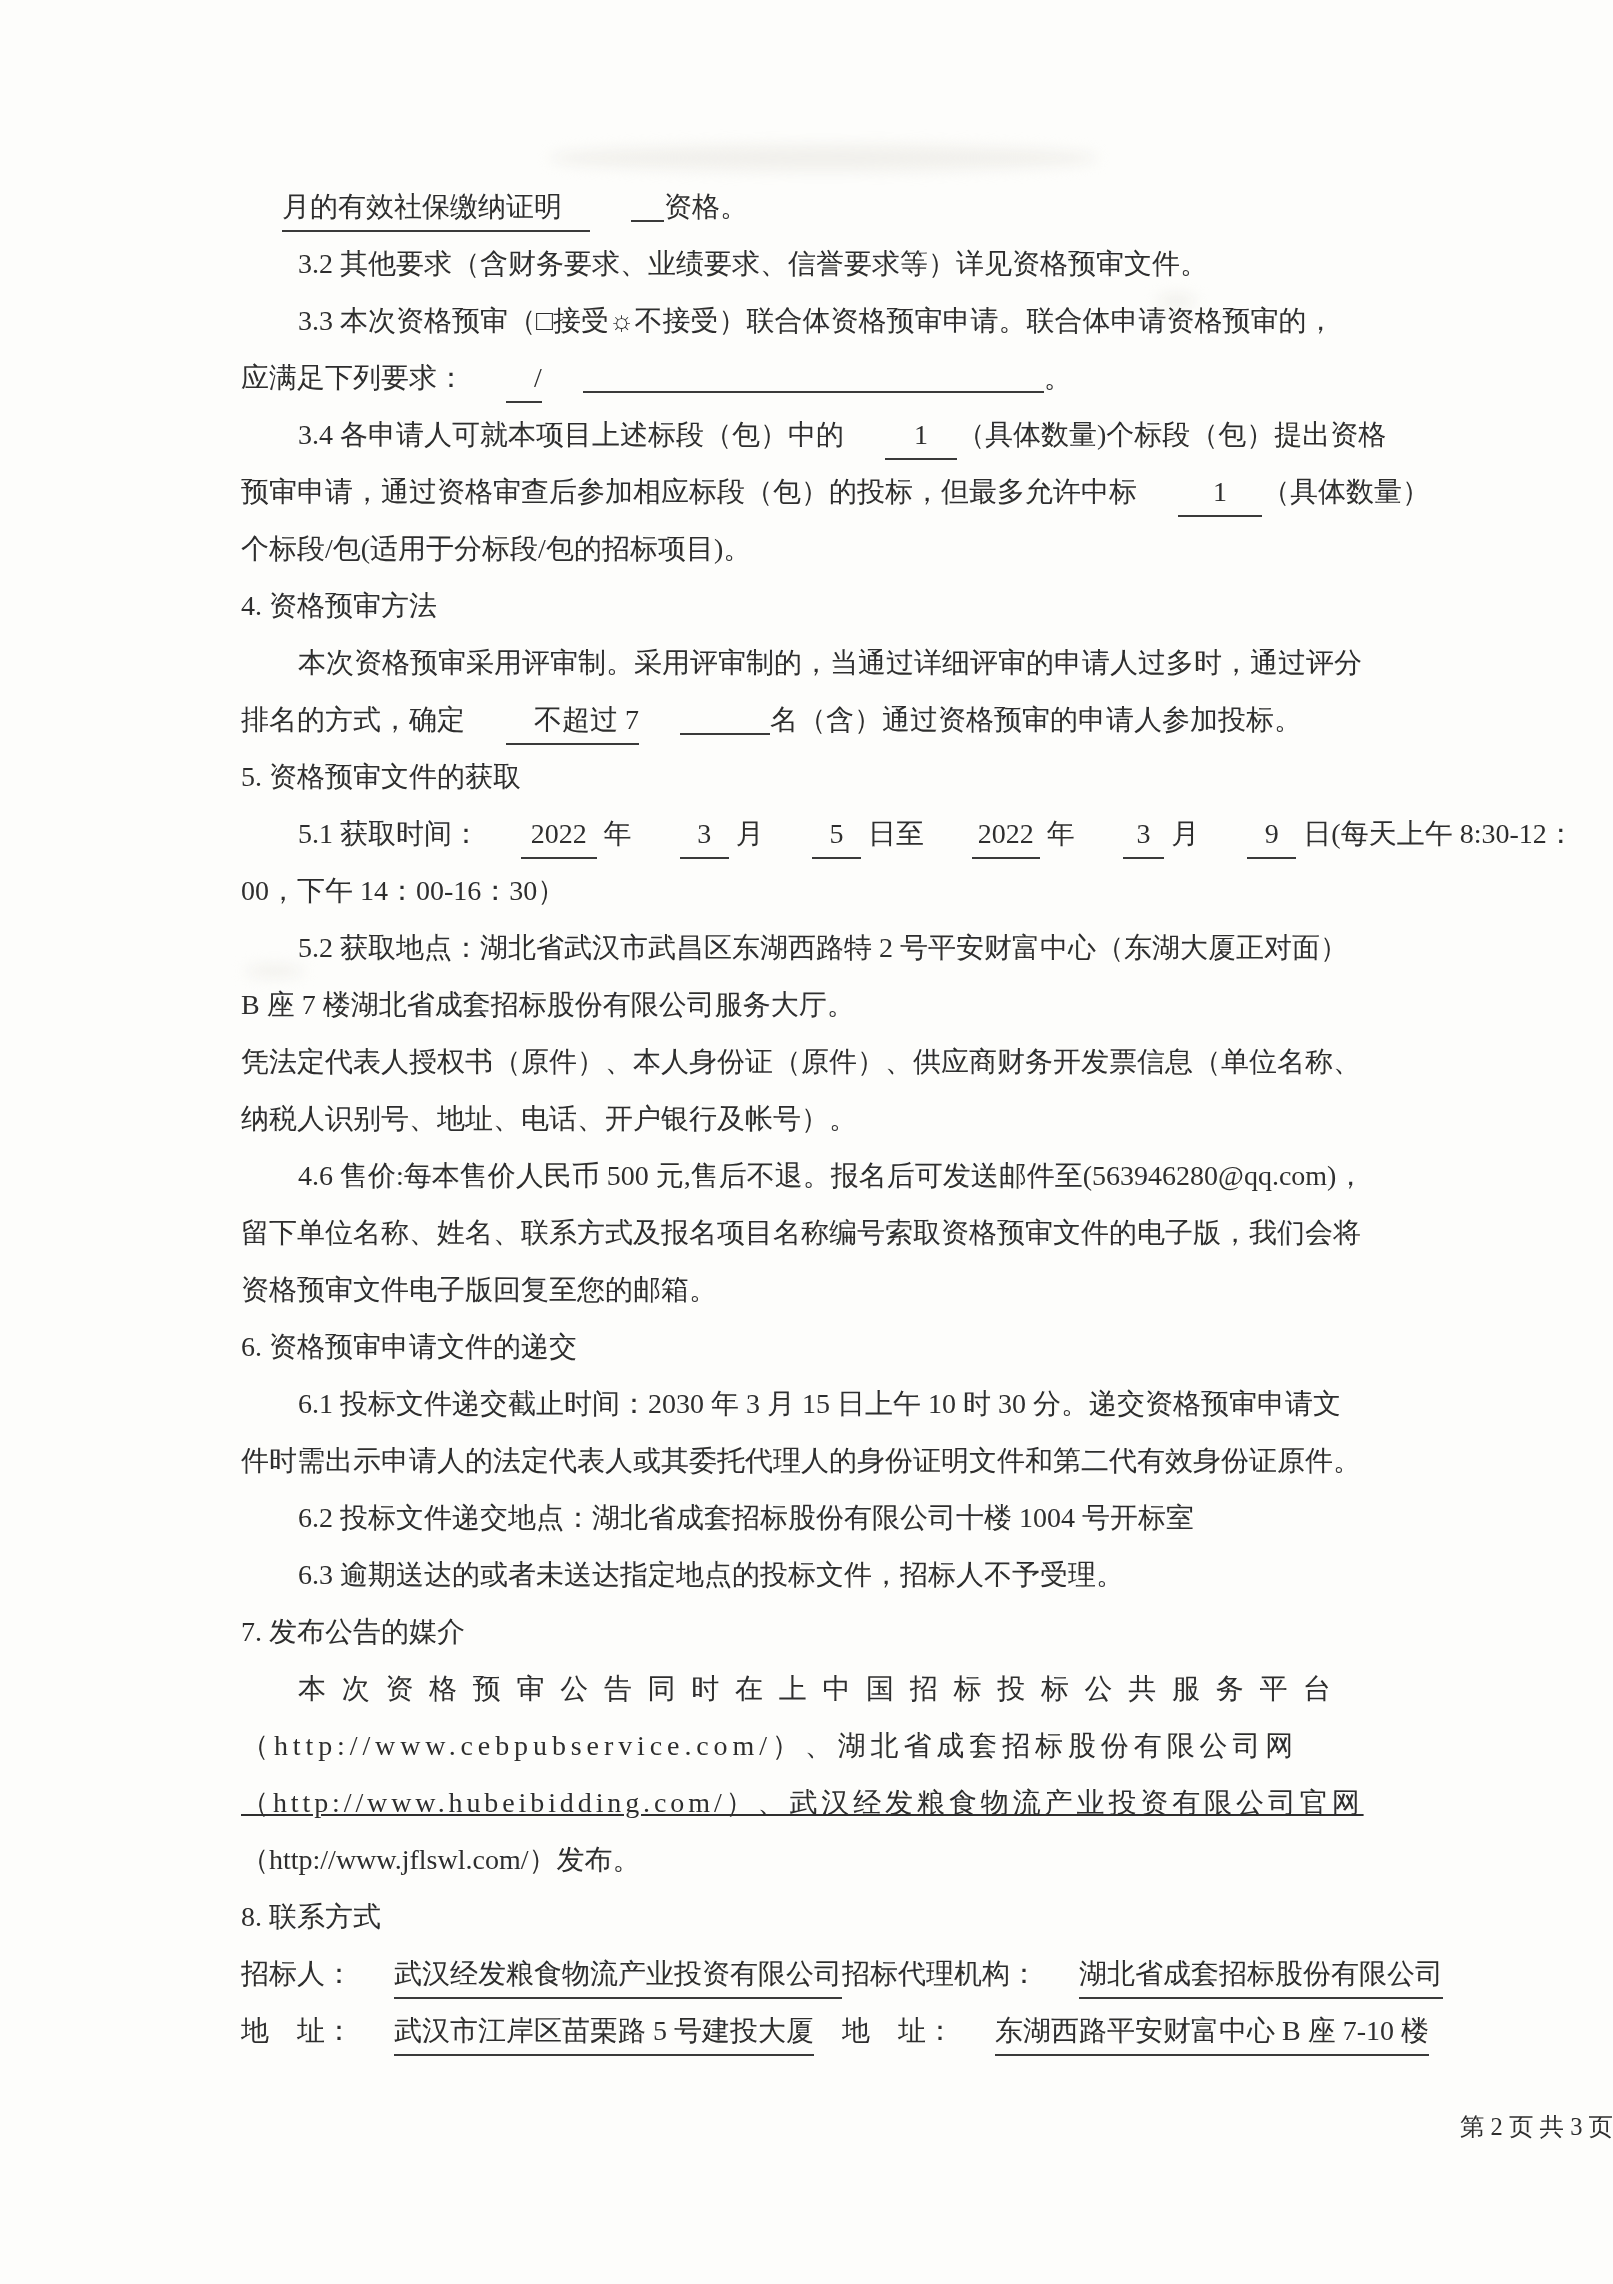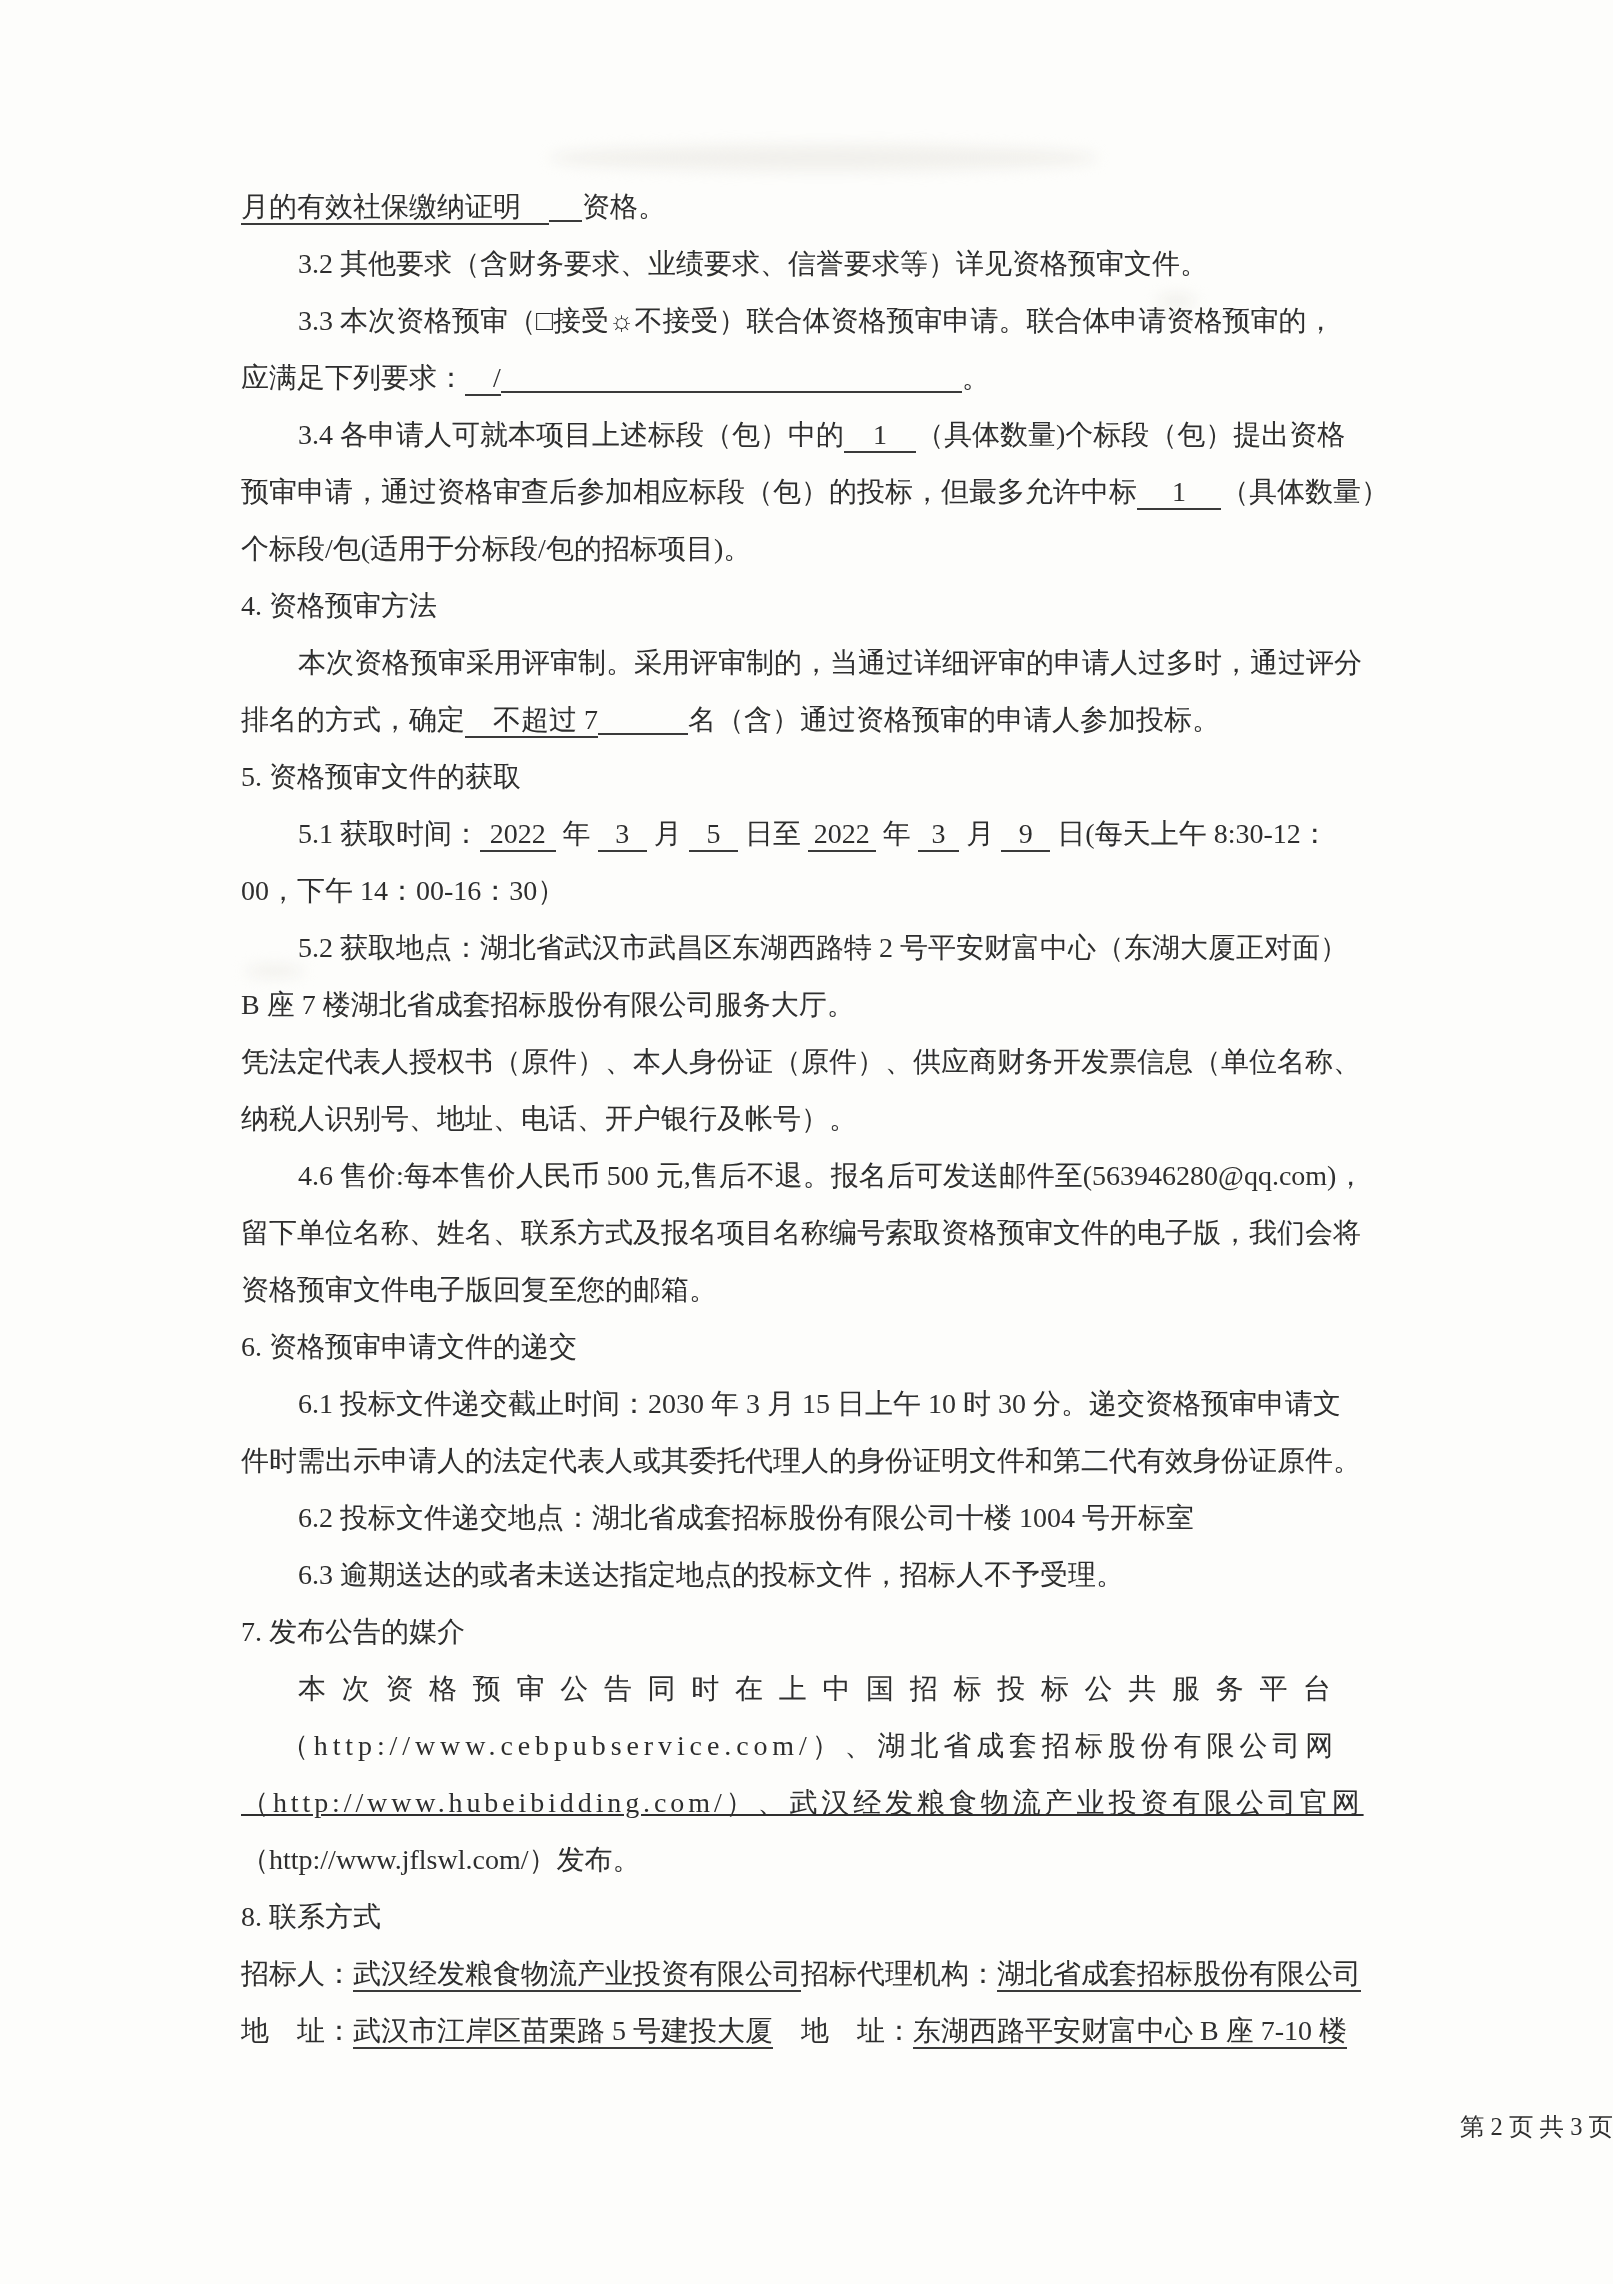--- a/index.html
+++ b/index.html
@@ -21,21 +21,21 @@
     left:241px;top:178px;
     width:1137px;
   }
   .line{
     height:57px;
     line-height:57px;
     font-size:28px;
     white-space:nowrap;
   }
   .ind{padding-left:57px;}
-  .u{border-bottom:2px solid #3a3a3a;padding-bottom:1px;}
+  .u{border-bottom:2px solid #3a3a3a;padding-bottom:8px;margin-left:41px;}
   .blank{
     display:inline-block;
     height:1em;
     vertical-align:text-bottom;
   }
   .footer{
     position:absolute;
     left:0;right:0;top:2109px;
     text-align:right;
     font-size:24.5px;
@@ -81,21 +81,21 @@
       <div class="line ind"><span>4.6 售价:每本售价人民币 500 元,售后不退。报名后可发送邮件至(563946280@qq.com)，</span></div>
       <div class="line"><span>留下单位名称、姓名、联系方式及报名项目名称编号索取资格预审文件的电子版，我们会将</span></div>
       <div class="line"><span>资格预审文件电子版回复至您的邮箱。</span></div>
       <div class="line"><span>6. 资格预审申请文件的递交</span></div>
       <div class="line ind"><span>6.1 投标文件递交截止时间：2030 年 3 月 15 日上午 10 时 30 分。递交资格预审申请文</span></div>
       <div class="line"><span>件时需出示申请人的法定代表人或其委托代理人的身份证明文件和第二代有效身份证原件。</span></div>
       <div class="line ind"><span>6.2 投标文件递交地点：湖北省成套招标股份有限公司十楼 1004 号开标室</span></div>
       <div class="line ind"><span>6.3 逾期送达的或者未送达指定地点的投标文件，招标人不予受理。</span></div>
       <div class="line"><span>7. 发布公告的媒介</span></div>
       <div class="line ind" style="letter-spacing: 15.7px;"><span>本次资格预审公告同时在上中国招标投标公共服务平台</span></div>
-      <div class="line" style="letter-spacing: 4.9px; text-align: center;"><span>（http://www.cebpubservice.com/）、湖北省成套招标股份有限公司网</span></div>
+      <div class="line" style="letter-spacing: 4.9px;"><span>（http://www.cebpubservice.com/）、湖北省成套招标股份有限公司网</span></div>
       <div class="line" style="letter-spacing: 3.9px; text-decoration: underline;"><span>（http://www.hubeibidding.com/）、武汉经发粮食物流产业投资有限公司官网</span></div>
       <div class="line"><span>（http://www.jflswl.com/）发布。</span></div>
       <div class="line"><span>8. 联系方式</span></div>
       <div class="line"><span>招标人：</span><span class="u">武汉经发粮食物流产业投资有限公司</span><span>招标代理机构：</span><span class="u">湖北省成套招标股份有限公司</span></div>
       <div class="line"><span>地　址：</span><span class="u">武汉市江岸区苗栗路 5 号建投大厦</span><span>　地　址：</span><span class="u">东湖西路平安财富中心 B 座 7-10 楼</span></div>
     </div>
 
   <div class="footer">第 2 页 共 3 页</div>
 </div>
 

